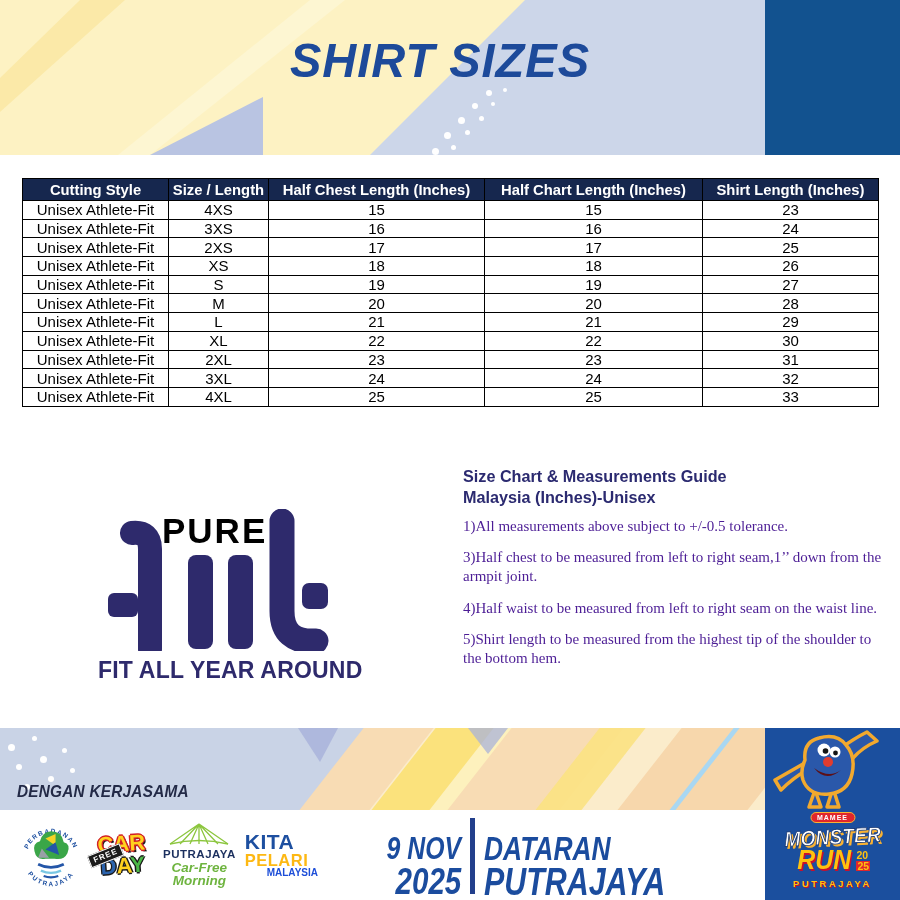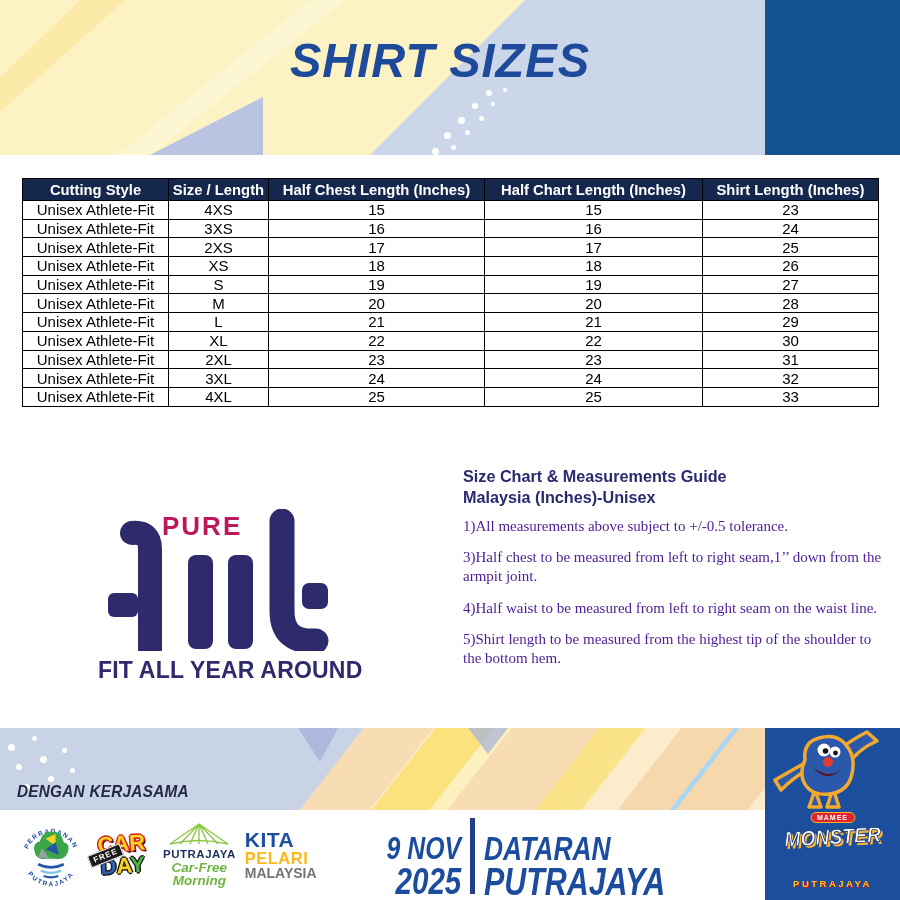--- a/index.html
+++ b/index.html
@@ -36,22 +36,22 @@
   
   .size-table { position:absolute; left:22px; top:178px; width:856px; border-collapse:collapse;
     table-layout:fixed; }
   .size-table th, .size-table td { border:1.6px solid #000; text-align:center; vertical-align:middle; }
   .size-table th { background:#16274e; color:#fff; font-size:14.8px; font-weight:bold; height:22px; padding:0 2px; }
   .size-table td { background:#fff; color:#000; font-size:15px; height:18.7px; padding:0 2px; }
 
   
   .brand { position:absolute; left:98px; top:503px; width:260px; height:195px; }
   .brand-mark { position:absolute; left:6px; top:6px; width:232px; height:142px; }
-  .brand-pure { position:absolute; left:64px; top:8px; font-size:26px; font-weight:bold;
-    letter-spacing:2px; color:#be185d; }
+  .brand-pure { position:absolute; left:64px; top:8px; font-size:35px; font-weight:bold;
+    letter-spacing:2px; color:#000000; }
   .brand-tagline { position:absolute; left:0; top:154px; width:260px; font-size:23px; font-weight:bold;
     color:#2e2a6c; letter-spacing:.2px; white-space:nowrap; }
 
   
   .guide { position:absolute; left:463px; top:466px; width:424px; }
   .guide-title { font-size:16.2px; font-weight:bold; color:#2b2a70; line-height:1.32;
     margin-bottom:8px; }
   .guide-notes p { font-family:"Liberation Serif", serif; font-size:15px; color:#4c1d95;
     line-height:1.24; margin:0 0 13px 0; }
 
@@ -95,21 +95,21 @@
     font-weight:bold; padding:1px 4px; transform:rotate(-18deg); border:1px solid #fff; letter-spacing:1px; }
   .cfd-day { margin-top:-4px; font-size:22px; font-weight:bold; }
   .cfd-day span { text-shadow:-1.5px 0 #1b1b1b, 1.5px 0 #1b1b1b, 0 -1.5px #1b1b1b, 0 1.5px #1b1b1b; }
   .cfd-d { color:#2b63ad; } .cfd-a { color:#ffd21e; } .cfd-y { color:#4cb748; }
   .logo-pcfm { width:86px; text-align:center; line-height:1; }
   .pcfm-pj { font-size:11.5px; font-weight:bold; color:#1b2f5e; letter-spacing:.5px; }
   .pcfm-cf, .pcfm-m { font-size:13.5px; font-weight:bold; font-style:italic; color:#6eb43f; }
   .logo-kita { width:80px; line-height:.98; }
   .kita-1 { font-size:21px; font-weight:bold; color:#1d4fa0; letter-spacing:.5px; }
   .kita-2 { font-size:16.5px; font-weight:bold; color:#fdb813; letter-spacing:.5px; }
-  .kita-3 { font-size:14px; font-weight:bold; color:#737373; }
+  .kita-3 { font-size:10px; font-weight:bold; color:#1d4ed8;text-align:right; }
 
   
   .event { position:absolute; left:368px; top:810px; height:92px; display:flex; align-items:center;
     color:#1b4c9e; font-style:italic; font-weight:bold; z-index:3; }
   .event .col { display:flex; flex-direction:column; justify-content:center; line-height:.95;margin-top:21px; }
   .col-date { align-items:flex-end; }
   .col-date > div { transform:scaleX(.8); transform-origin:100% 50%; white-space:nowrap; }
   .col-venue > div { transform:scaleX(.8); transform-origin:0 50%; white-space:nowrap; }
   .date-1 { font-size:31px; } .date-2 { font-size:37px; }
   .venue-1 { font-size:33px; } .venue-2 { font-size:38px; }
@@ -381,16 +381,23 @@
       </g>
       <circle cx="57" cy="20" r="6.5" fill="#fff"></circle>
       <circle cx="68" cy="22" r="5.5" fill="#fff"></circle>
       <circle cx="58.5" cy="21" r="2.8" fill="#141414"></circle>
       <circle cx="68.5" cy="23" r="2.4" fill="#141414"></circle>
       <circle cx="61" cy="32" r="5" fill="#e23c2e"></circle>
       <path d="M47,38 Q59,53 74,40 Q62,49 47,38 Z" fill="#5d0f16"></path>
     </svg>
     <div class="mamee-badge">MAMEE</div>
     <div class="monster-title">MONSTER</div>
+    <div class="run-row">
+      <span class="run-word">RUN</span>
+      <span class="run-year">
+        <span class="year-top">20</span>
+        <span class="year-bottom">25</span>
+      </span>
+    </div>
     <div class="monster-loc">PUTRAJAYA</div>
   </div>
 
 </div>
 
 </body></html>

